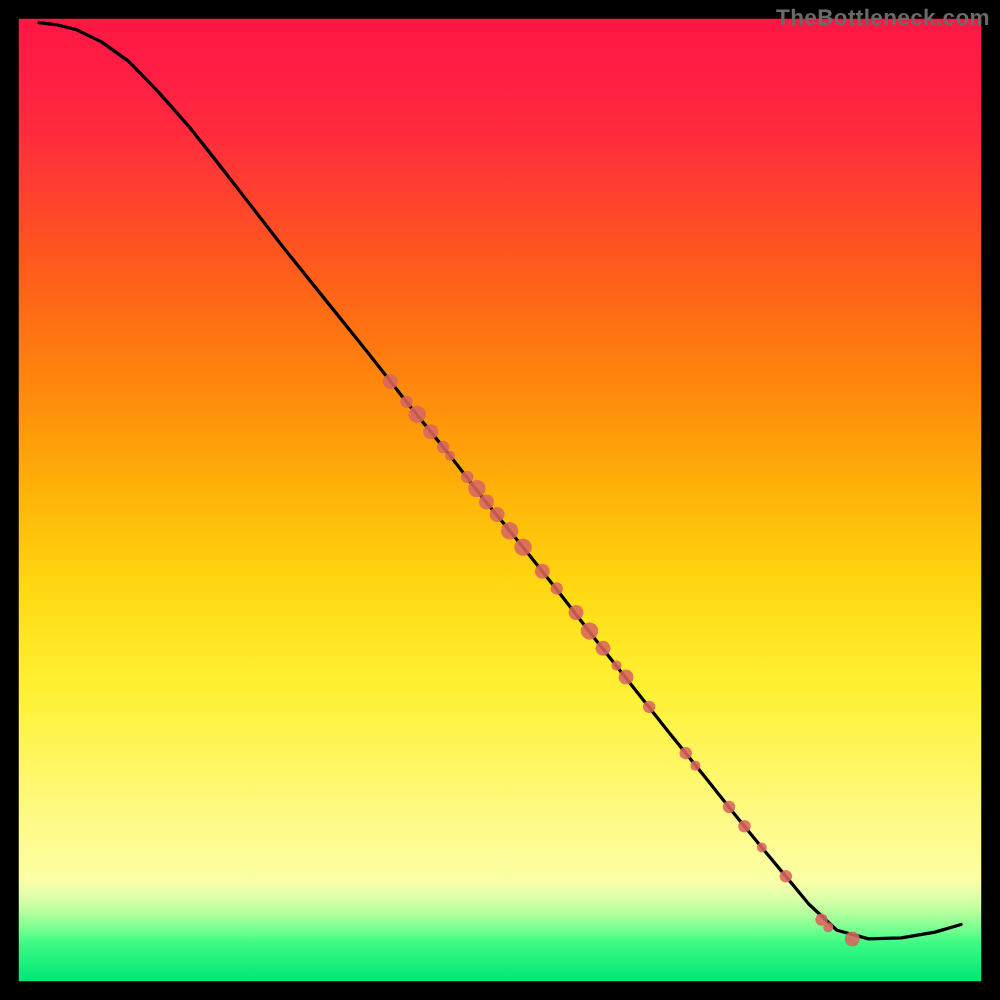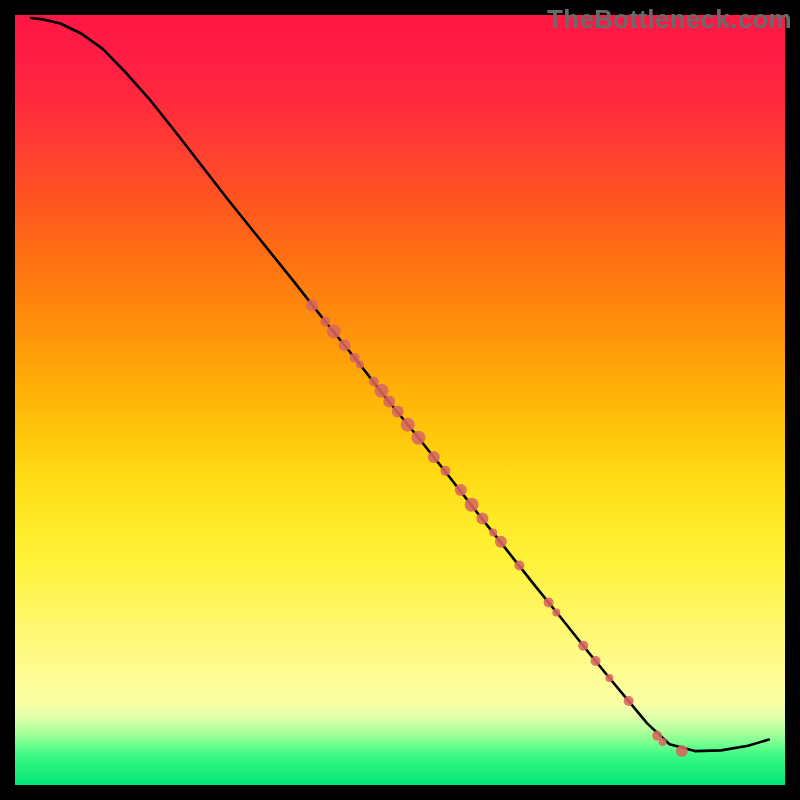--- a/index.html
+++ b/index.html
@@ -16,21 +16,21 @@
     height: 800px;
   }
   svg {
     display: block;
   }
   .watermark {
     position: absolute;
     top: 4px;
     right: 8px;
     font-family: Arial, Helvetica, sans-serif;
-    font-size: 26px;
+    font-size: 18px;
     font-weight: 600;
     color: #6a6a6a;
     letter-spacing: 0.3px;
     user-select: none;
   }
 </style>
 </head>
 <body>
 
 <div class="stage">

